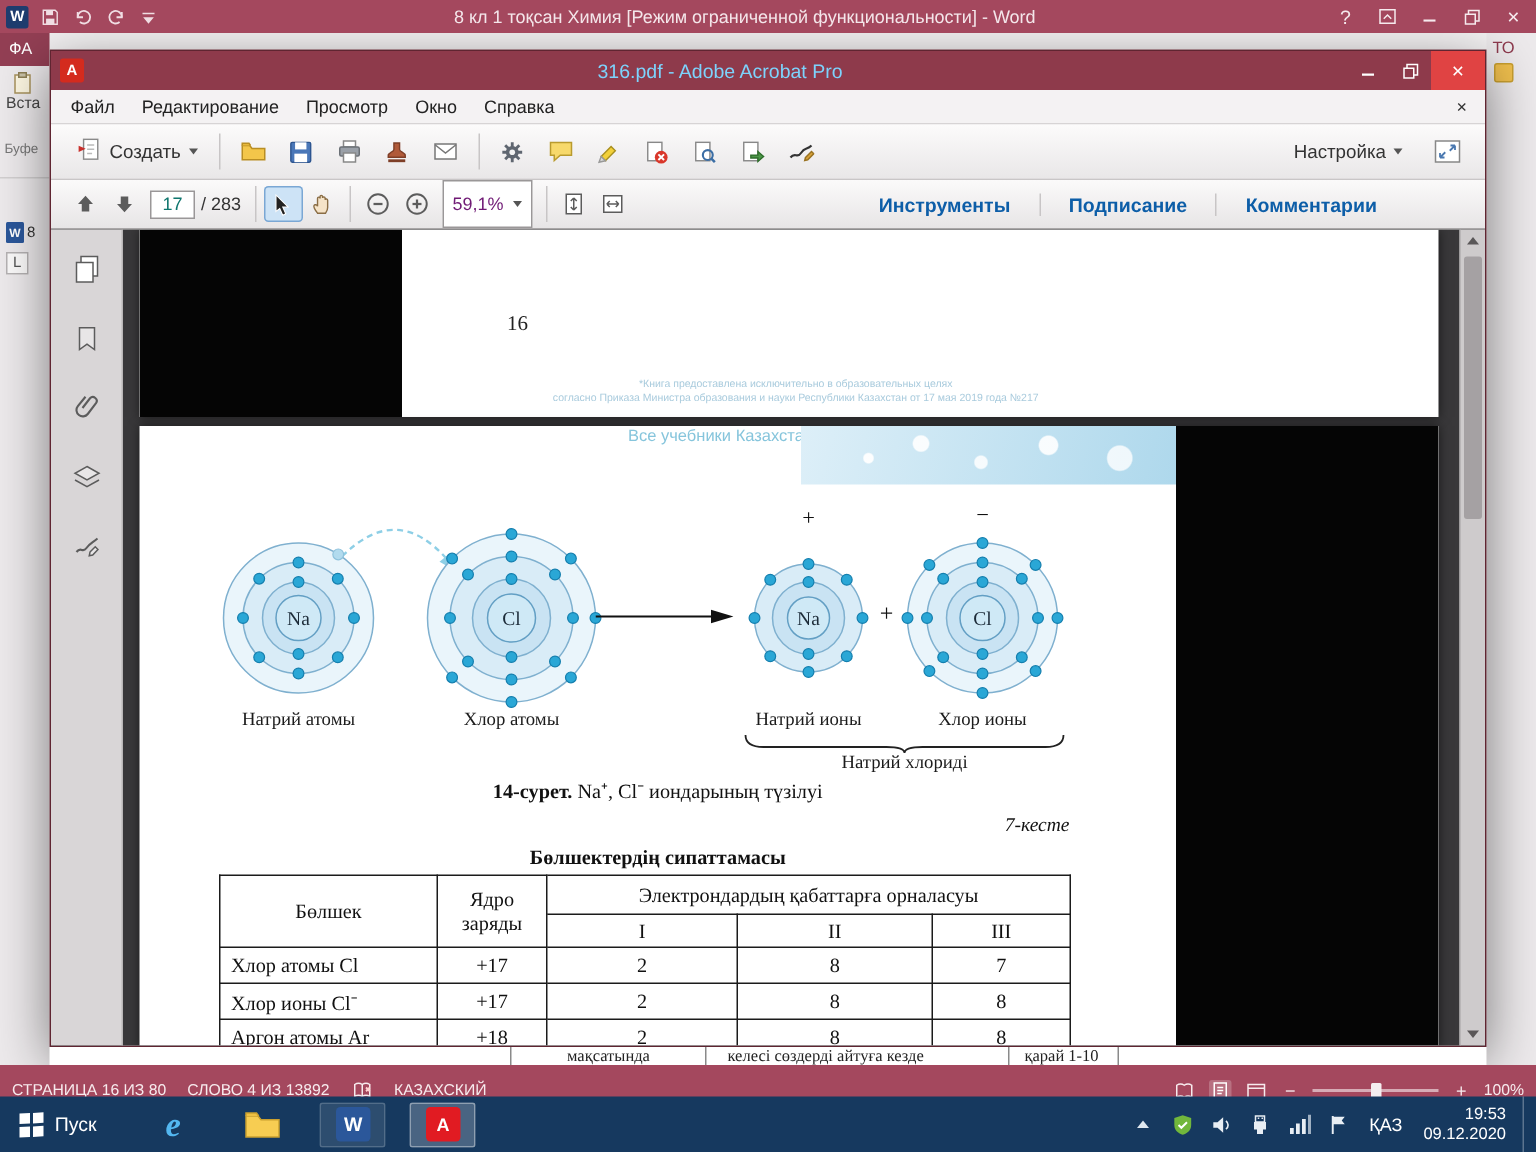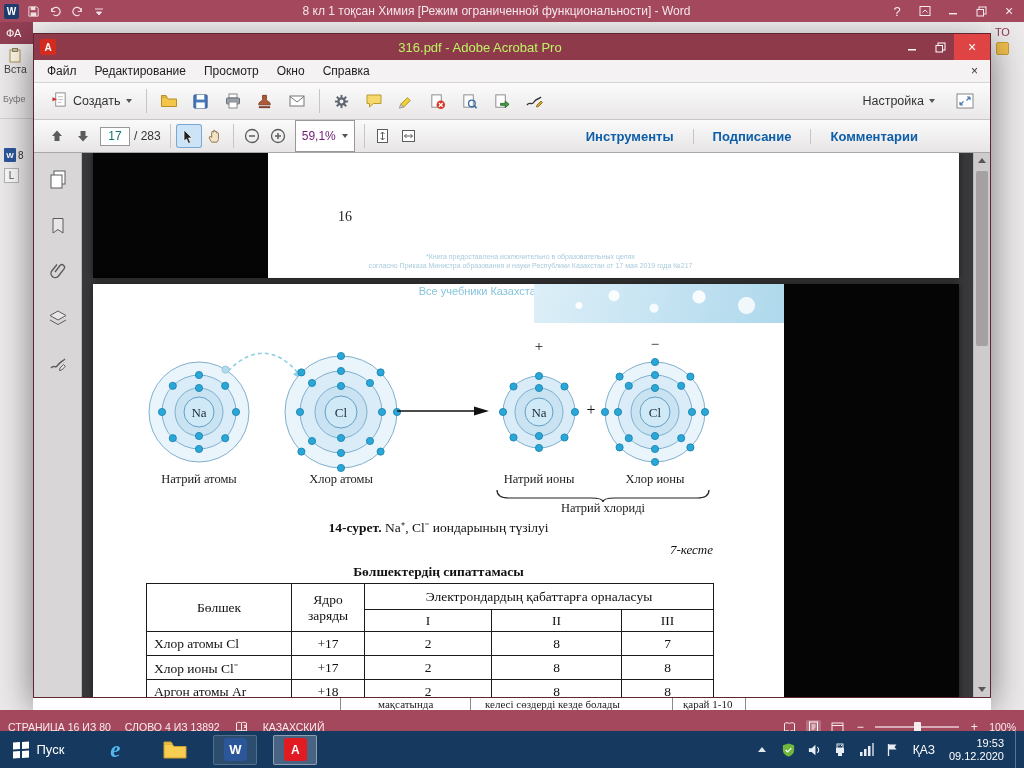--- a/index.html
+++ b/index.html
@@ -35,21 +35,21 @@
     font-size:10px;color:#555;display:flex;align-items:center;justify-content:center}
   .rtab-frag{position:absolute;top:4px;left:4px;font-size:11px;color:#8e3a4e}
   .ryellow{position:absolute;top:20px;left:5px;width:13px;height:13px;background:#f2c14e;border:1px solid #caa02f;border-radius:2px}
 
   
   .acrobat{position:absolute;left:33px;top:33px;width:958px;height:665px;z-index:2;
     display:flex;flex-direction:column;box-shadow:0 10px 34px rgba(0,0,0,.5);border:1px solid #5f2531;background:#fff}
   .ac-titlebar{height:26px;background:#8e3a4b;display:flex;align-items:center;color:#fff;padding-left:6px;flex:0 0 auto}
   .pdficon{width:16px;height:16px;background:#d42b1e;border-radius:2px;color:#fff;font-size:10px;font-weight:bold;
     display:flex;align-items:center;justify-content:center;margin-right:6px}
-  .ac-title{flex:1;text-align:center;font-size:13px;color:#bef264;white-space:nowrap}
+  .ac-title{flex:1;text-align:center;font-size:13px;color:#7dd3fc;white-space:nowrap}
   .ac-ctrls{display:flex;align-items:stretch;height:100%}
   .ac-ctrl{width:28px;display:flex;align-items:center;justify-content:center;color:#fff;font-size:13px}
   .ac-ctrl svg{display:block}
   .ac-close{width:36px;background:#e04343;font-size:14px}
 
   .ac-menubar{height:23px;background:#f4f2f3;border-bottom:1px solid #d7d4d5;display:flex;align-items:center;
     font-size:12px;color:#222;padding:0 4px;flex:0 0 auto}
   .menu-item{padding:16px 9px;height:100%;display:flex;align-items:center}
   .menu-close{margin-left:auto;margin-right:8px;font-size:12px;color:#333}
 
@@ -675,21 +675,21 @@
             <i class="tri-down"></i>
           </span>
       </div>
     </div>
   </div>
 
   <div class="word-doc-strip">
     <i class="dsline" style="left:307px"></i>
     <span class="dstext" style="left:345px">мақсатында</span>
     <i class="dsline" style="left:437px"></i>
-    <span class="dstext" style="left:452px">келесі сөздерді кезде болады</span>
+    <span class="dstext" style="left:452px">келесі сөздерді айтуға кезде</span>
     <i class="dsline" style="left:639px"></i>
     <span class="dstext" style="left:650px">қарай 1-10</span>
     <i class="dsline" style="left:712px"></i>
   </div>
 
   <div class="word-statusbar">
     <span>СТРАНИЦА 16 ИЗ 80</span>
     <span>СЛОВО 4 ИЗ 13892</span>
     <span class="view-icn">
       <svg width="13" height="12" viewBox="0 0 13 12">

